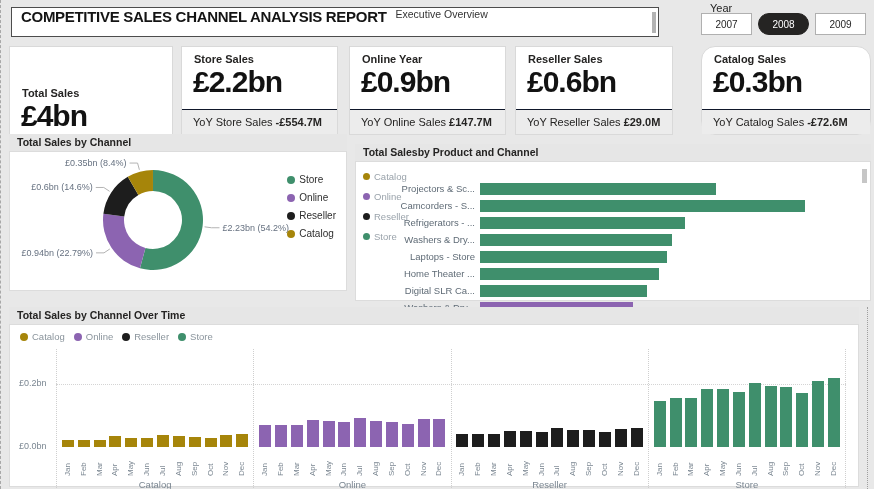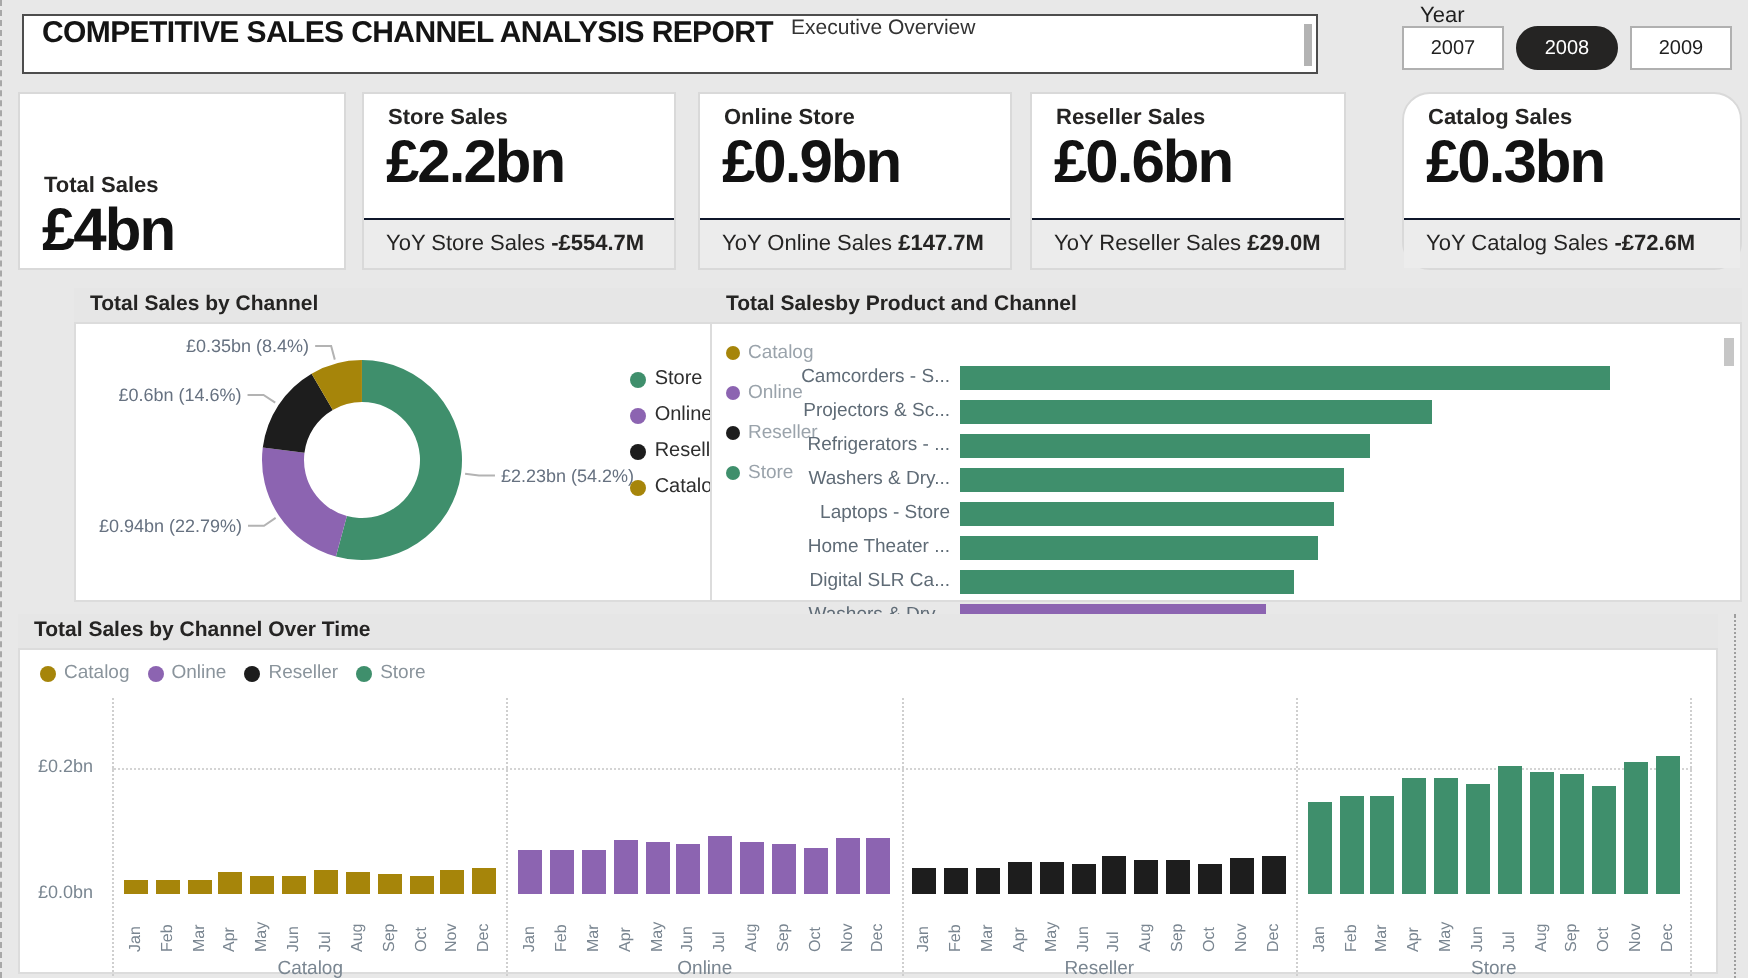--- a/index.html
+++ b/index.html
@@ -33,21 +33,21 @@
   #card-total { left:8px; width:164px; }
   #card-total .card-label { padding-top:40px; }
   #card-store   { left:180px; width:157px; }
   #card-online  { left:348px; width:157px; }
   #card-reseller{ left:514px; width:158px; }
   #card-catalog { left:700px; width:170px;border-radius:14px; }
   
   .panel { position:absolute; background:#e6e6e6; }
   .panel-title { height:17px; font-size:10.5px; font-weight:bold; color:#252423; padding:2px 0 0 8px; }
   .panel-body { position:absolute; left:0; right:0; top:17px; bottom:0; background:#fff; border:1px solid #dcdcdc; }
-  #panel-donut   { left:8px;   top:144px; width:338px; height:157px;margin-left:28px; }
+  #panel-donut   { left:8px;   top:134px; width:338px; height:157px; }
   #panel-product { left:354px; top:144px; width:516px; height:157px; }
   #panel-time    { left:8px;   top:307px; width:850px; height:180px; }
   
   #donut-svg { position:absolute; left:0; top:0; }
   .donut-legend { position:absolute; right:10px; top:22px; }
   .legend-item { display:flex; align-items:center; margin-bottom:7px; font-size:10px; color:#2e2e2e; cursor:pointer; }
   .legend-dot { width:8px; height:8px; border-radius:50%; margin-right:4px; flex:0 0 auto; }
   
   .product-legend { position:absolute; left:7px; top:9px; }
   .product-legend .legend-item { font-size:9.5px; color:#9aa3ab; margin-bottom:9px; }
@@ -94,21 +94,21 @@
 <div class="card" id="card-total">
   <div class="card-label">Total Sales</div>
   <div class="card-value">£4bn</div>
 </div>
 <div class="card" id="card-store">
   <div class="card-label">Store Sales</div>
   <div class="card-value">£2.2bn</div>
   <div class="card-yoy"><span>YoY Store Sales </span><b>-£554.7M</b></div>
 </div>
 <div class="card" id="card-online">
-  <div class="card-label">Online Store</div>
+  <div class="card-label">Online Year</div>
   <div class="card-value">£0.9bn</div>
   <div class="card-yoy"><span>YoY Online Sales </span><b>£147.7M</b></div>
 </div>
 <div class="card" id="card-reseller">
   <div class="card-label">Reseller Sales</div>
   <div class="card-value">£0.6bn</div>
   <div class="card-yoy"><span>YoY Reseller Sales </span><b>£29.0M</b></div>
 </div>
 <div class="card" id="card-catalog">
   <div class="card-label">Catalog Sales</div>
@@ -170,26 +170,26 @@
           <span class="legend-dot" style="background: rgb(29, 29, 29);"></span>
           <span>Reseller</span>
         </div>
         <div class="legend-item">
           <span class="legend-dot" style="background: rgb(63, 143, 108);"></span>
           <span>Store</span>
         </div>
       </div>
     <div id="product-rows">
         <div class="p-row">
+          <div class="p-label">Projectors &amp; Sc...</div>
+          <div class="p-bar" style="width: 235.625px; background: rgb(63, 143, 108);"></div>
+        </div>
+        <div class="p-row">
           <div class="p-label">Camcorders - S...</div>
           <div class="p-bar" style="width: 325px; background: rgb(63, 143, 108);"></div>
-        </div>
-        <div class="p-row">
-          <div class="p-label">Projectors &amp; Sc...</div>
-          <div class="p-bar" style="width: 235.625px; background: rgb(63, 143, 108);"></div>
         </div>
         <div class="p-row">
           <div class="p-label">Refrigerators - ...</div>
           <div class="p-bar" style="width: 204.75px; background: rgb(63, 143, 108);"></div>
         </div>
         <div class="p-row">
           <div class="p-label">Washers &amp; Dry...</div>
           <div class="p-bar" style="width: 191.75px; background: rgb(63, 143, 108);"></div>
         </div>
         <div class="p-row">

